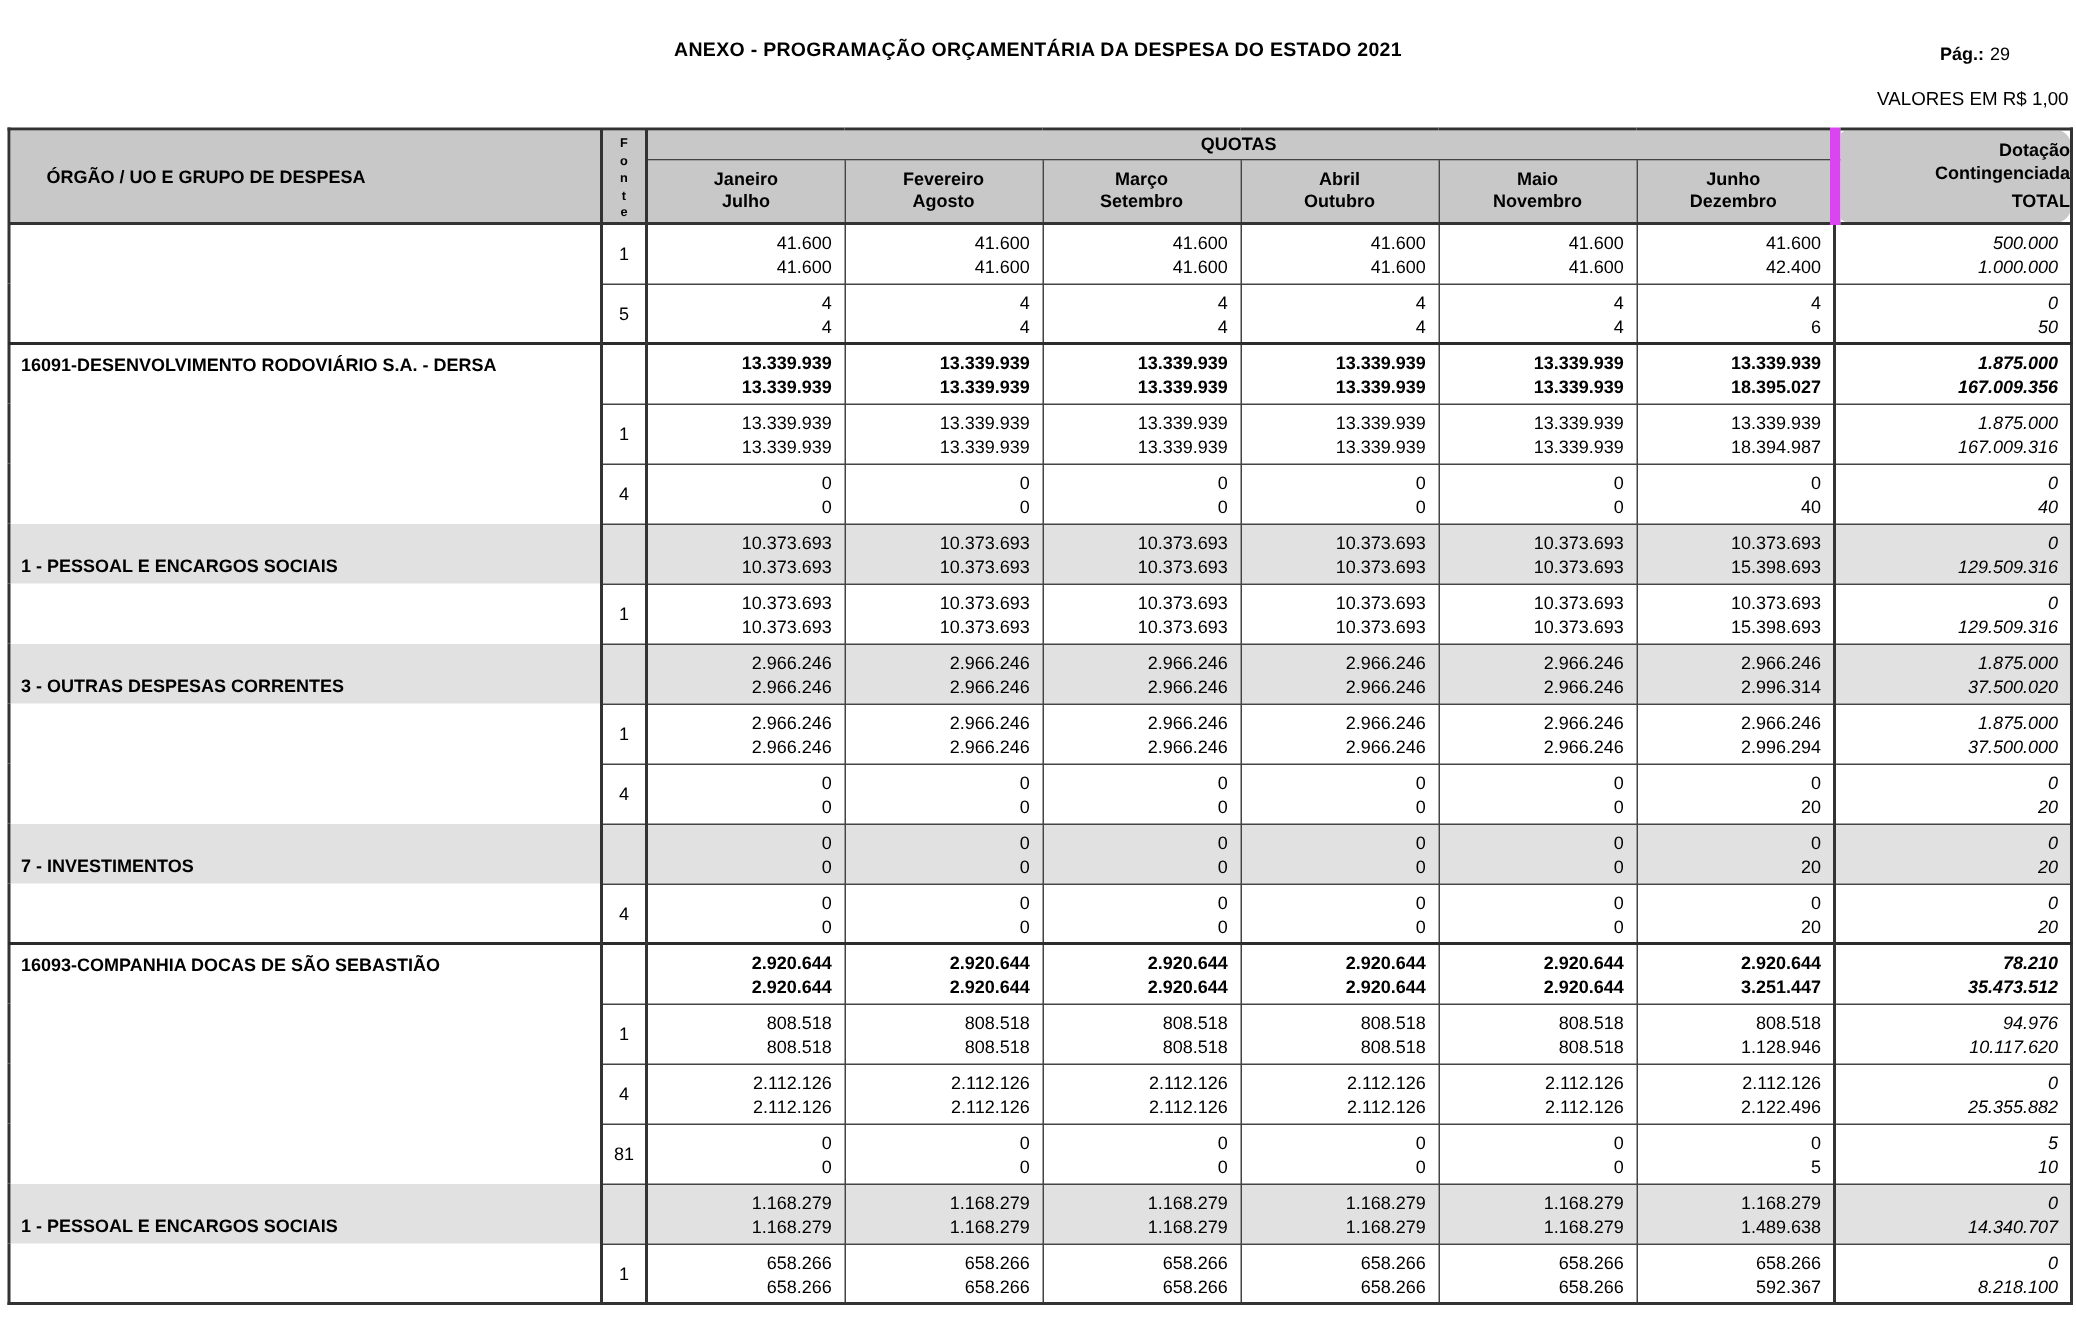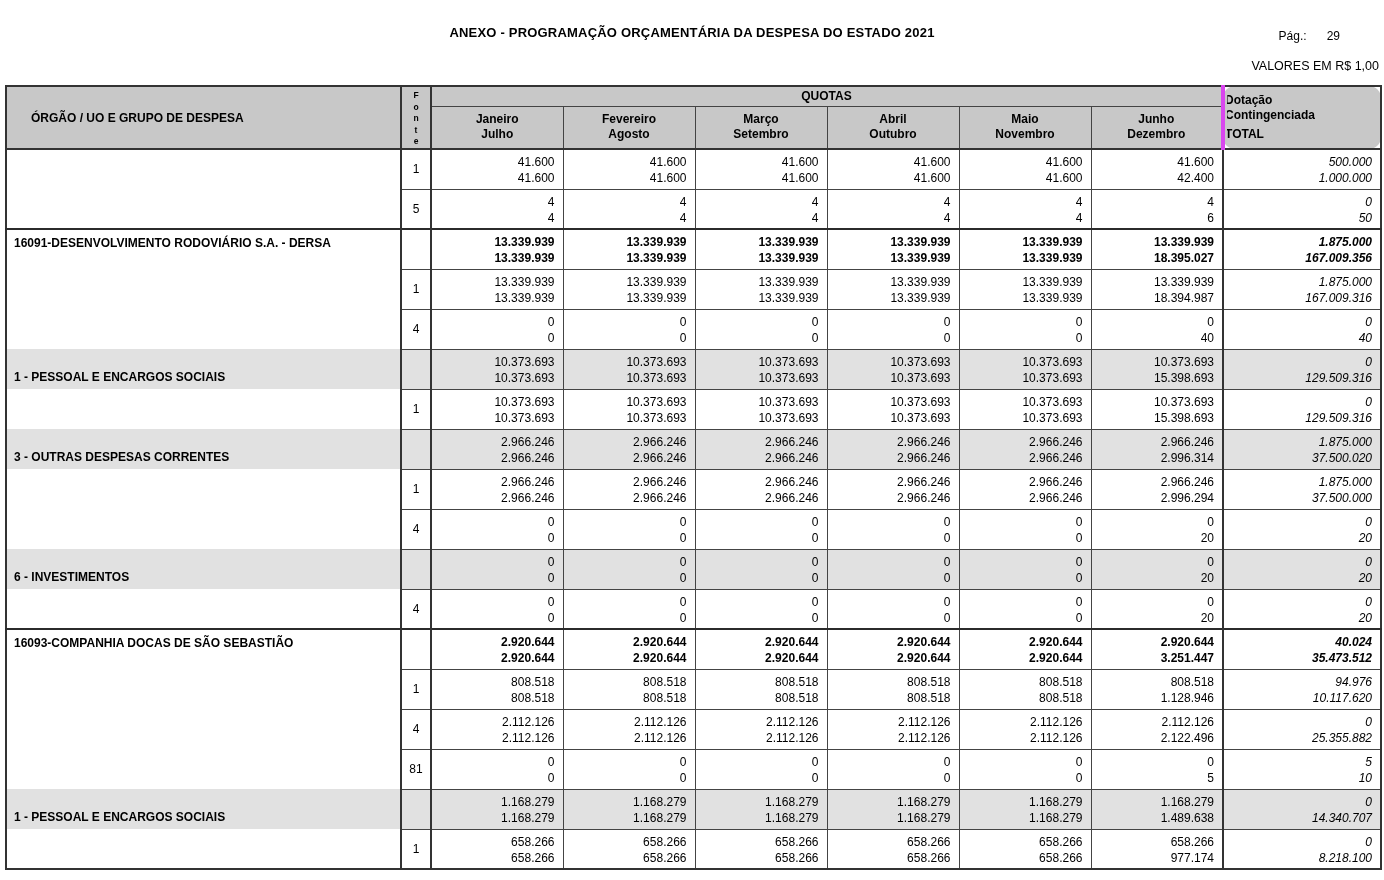--- a/index.html
+++ b/index.html
@@ -11,21 +11,21 @@
     color: #000;
     position: relative;
     overflow: hidden;
   }
   .title {
     position: absolute; top: 25px; left: 0; width: 100%;
     text-align: center; font-weight: bold; font-size: 13px;
     letter-spacing: 0.2px;
   }
   .pag { position: absolute; top: 29px; right: 44px; font-size: 12px; }
-  .pag .pl { font-weight: normal; margin-right: 20px; }
+  .pag .pl { font-weight: bold; margin-right: 4px; }
   .valores { position: absolute; top: 59px; right: 5px; font-size: 12.5px; margin-left: 24px; }
 
   table.budget {
     position: absolute; top: 85px; left: 5px;
     border-collapse: collapse; table-layout: fixed;
     border: 2px solid #333;
     width: 1375px;
   }
   th, td { overflow: hidden; }
 
@@ -38,21 +38,21 @@
     font-size: 12px;
   }
   .org-h { text-align: left; padding-left: 24px; vertical-align: middle; }
   .fonte-h {
     font-size: 8.5px; line-height: 11.5px;
     vertical-align: top; padding-top: 3px; text-align: center;
     border-left: 2px solid #333; border-right: 2px solid #333;
   }
   .quotas-h { height: 20px; text-align: center; border-right: 2px solid #333; margin-left: 28px; }
   .months-row th { height: 43px; line-height: 15px; text-align: center; vertical-align: middle; }
-  .dot-h { border-left: 4px solid #d946ef; text-align: left; vertical-align: middle; line-height: 15px; border-radius: 12px; }
+  .dot-h { border-left: 7px solid #d946ef; text-align: right; vertical-align: middle; line-height: 15px; border-radius: 12px; }
   .dot-h .tot { margin-top: 4px; }
   .org-h, .fonte-h, .dot-h, .months-row th { border-bottom: 2px solid #333; }
 
   
   tbody tr { height: 40px; }
   tbody td { border: 1px solid #444; padding: 0; font-size: 12px; }
   td.label-cell {
     border-top: none; border-bottom: none; border-left: none;
     border-right: 1px solid #444;
     font-weight: bold;
@@ -452,21 +452,21 @@
           <td class="val-cell">
             <div>0</div>
             <div>20</div>
           </td>
           <td class="val-cell total-col">
             <div>0</div>
             <div>20</div>
           </td>
         </tr>
         <tr class="group">
-          <td class="label-cell gray" rowspan="1">6 - INVESTIMENTOS</td>
+          <td class="label-cell gray" rowspan="1">7 - INVESTIMENTOS</td>
           <td class="fonte-cell gray"></td>
           <td class="val-cell gray">
             <div>0</div>
             <div>0</div>
           </td>
           <td class="val-cell gray">
             <div>0</div>
             <div>0</div>
           </td>
           <td class="val-cell gray">
@@ -543,21 +543,21 @@
           </td>
           <td class="val-cell">
             <div>2.920.644</div>
             <div>2.920.644</div>
           </td>
           <td class="val-cell">
             <div>2.920.644</div>
             <div>3.251.447</div>
           </td>
           <td class="val-cell total-col">
-            <div>40.024</div>
+            <div>78.210</div>
             <div>35.473.512</div>
           </td>
         </tr>
         <tr class="fonte">
           <td class="fonte-cell">1</td>
           <td class="val-cell">
             <div>808.518</div>
             <div>808.518</div>
           </td>
           <td class="val-cell">
@@ -697,21 +697,21 @@
           <td class="val-cell">
             <div>658.266</div>
             <div>658.266</div>
           </td>
           <td class="val-cell">
             <div>658.266</div>
             <div>658.266</div>
           </td>
           <td class="val-cell">
             <div>658.266</div>
-            <div>977.174</div>
+            <div>592.367</div>
           </td>
           <td class="val-cell total-col">
             <div>0</div>
             <div>8.218.100</div>
           </td>
         </tr>
       </tbody>
   </table>
 
 </div>

